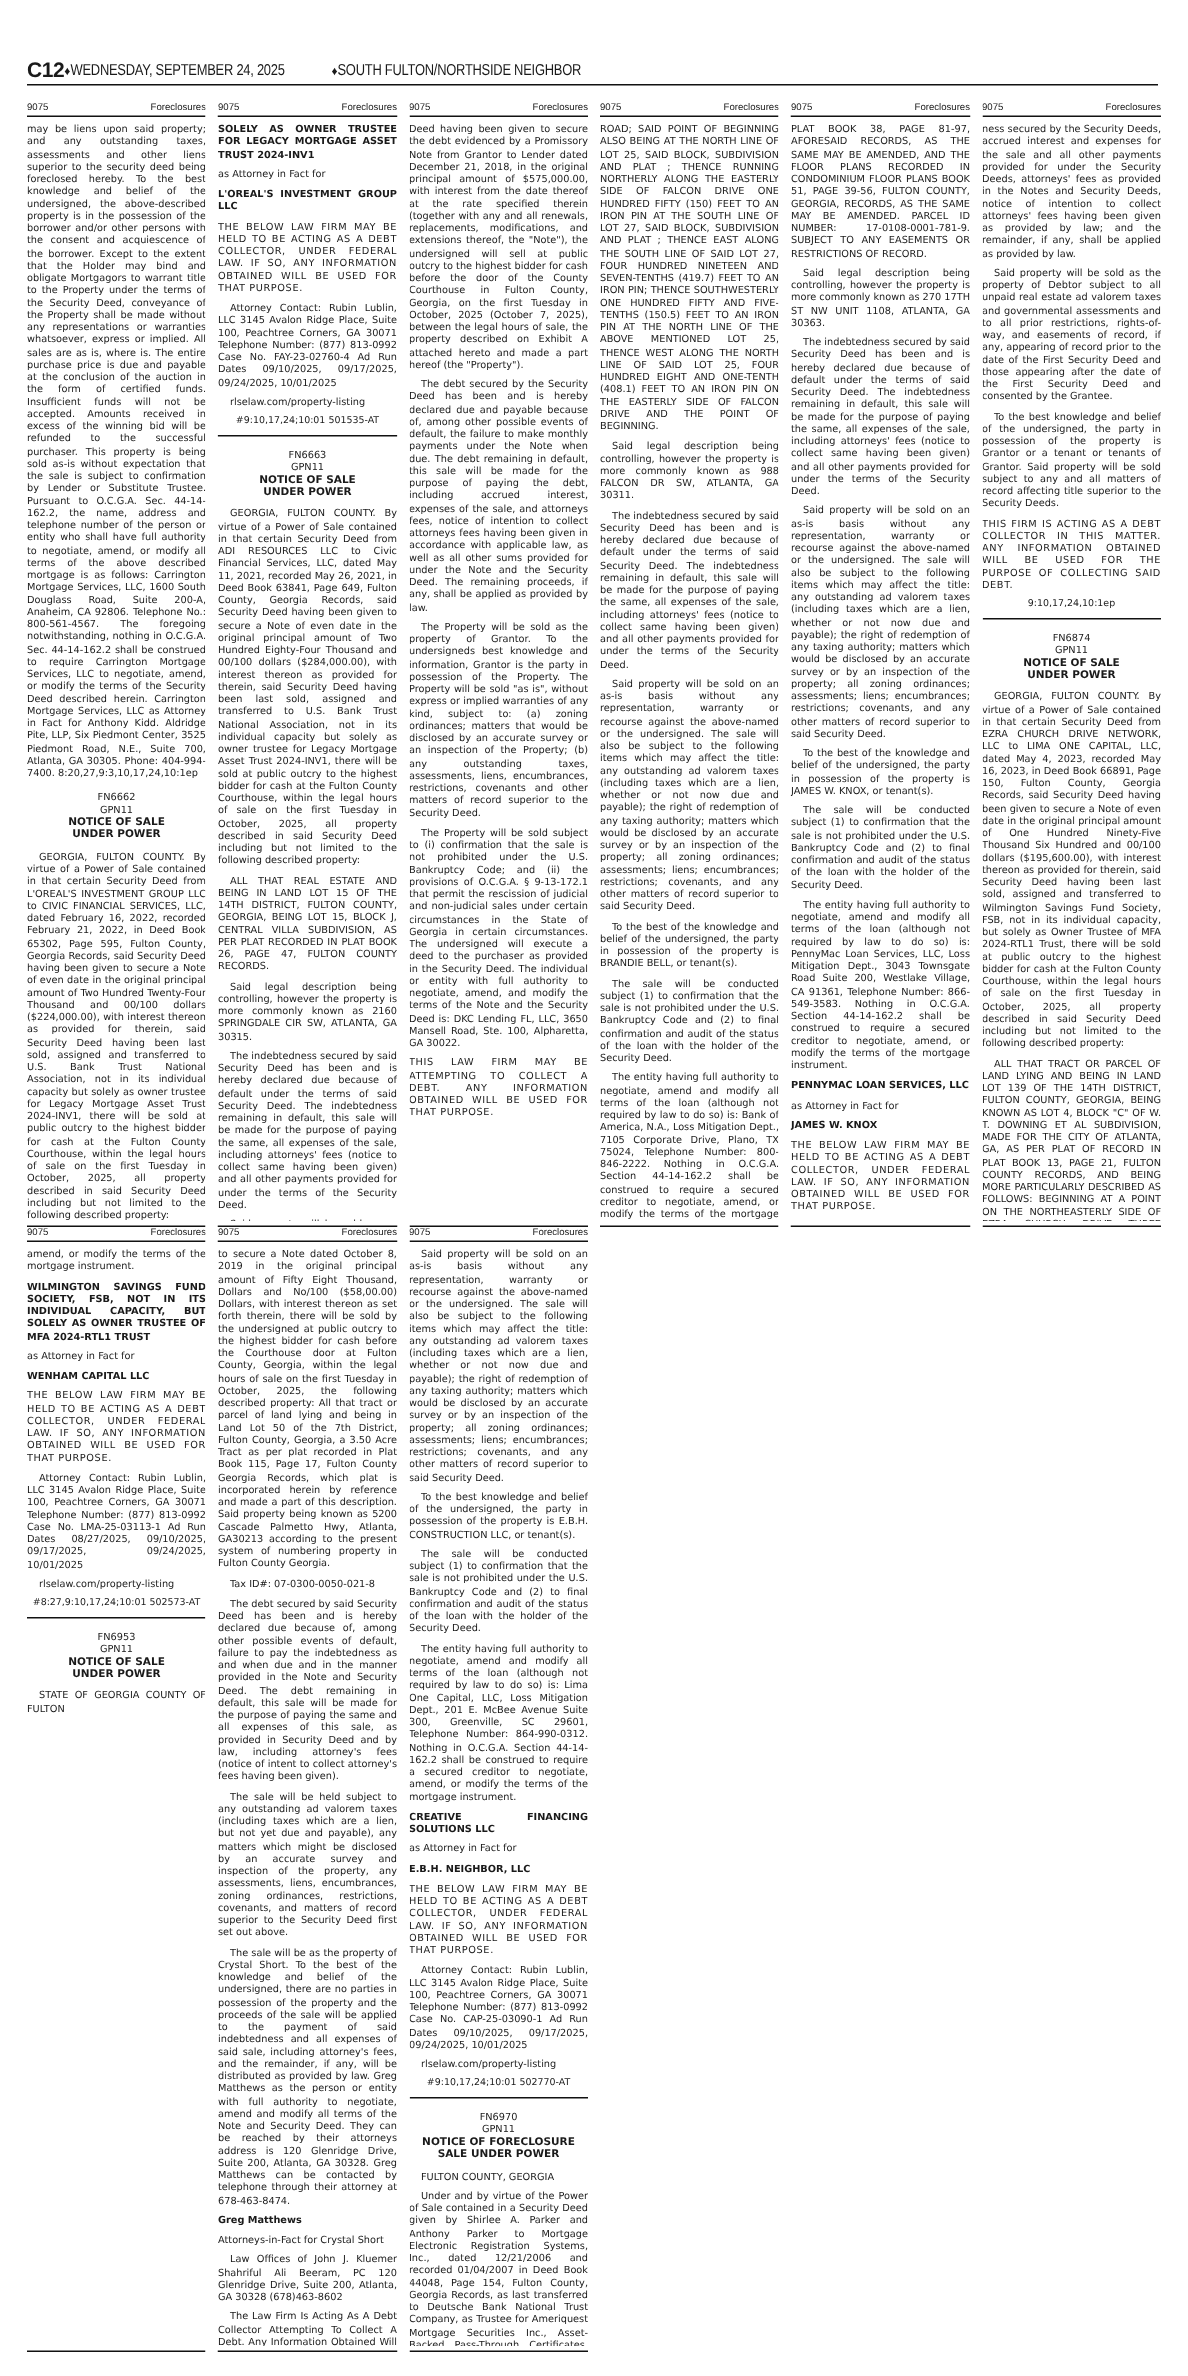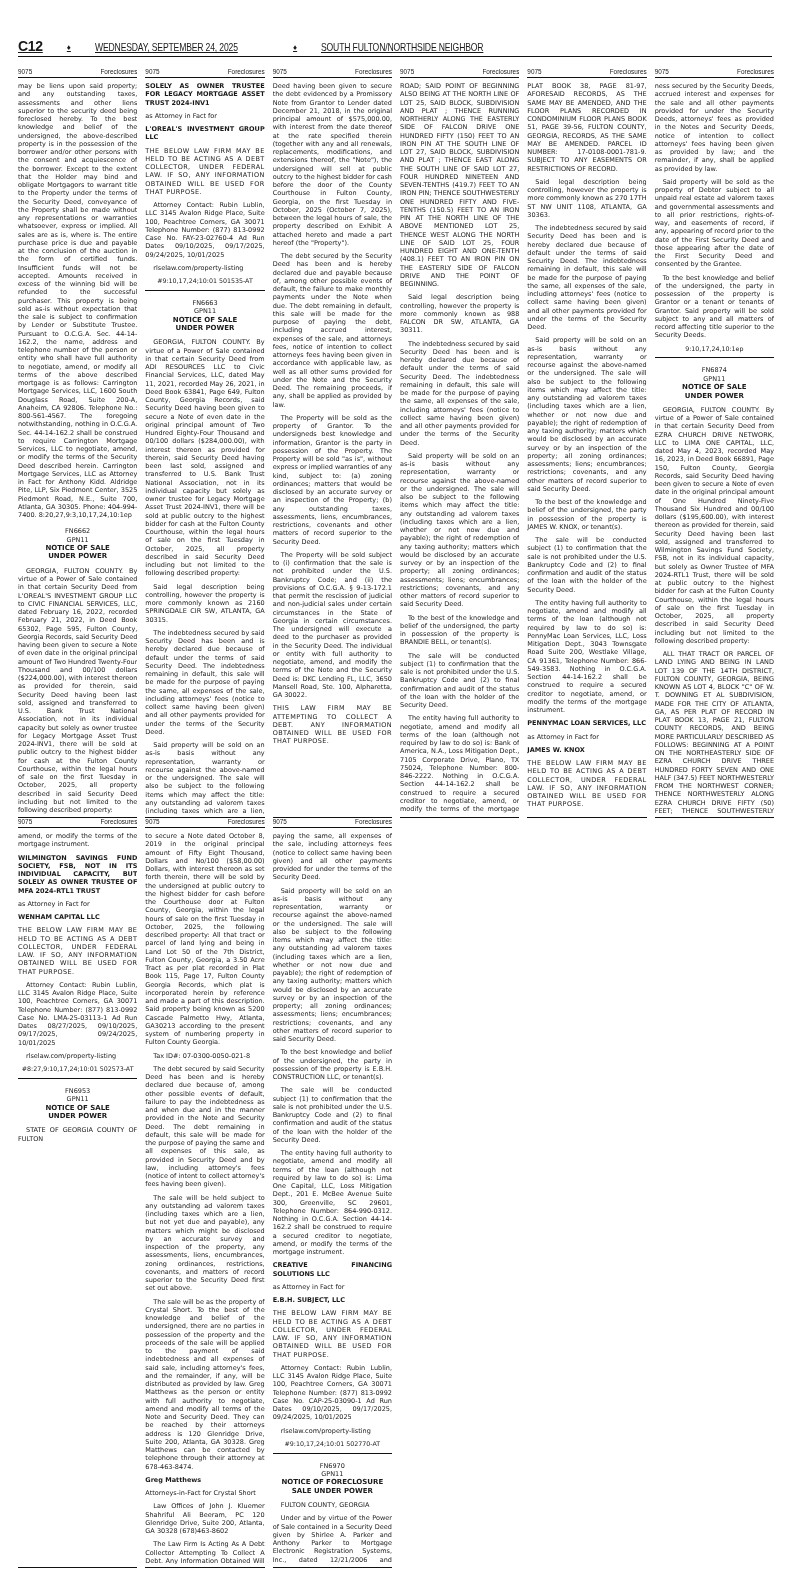--- a/index.html
+++ b/index.html
@@ -1,23 +1,22 @@
 <!DOCTYPE html>
 <html><head>
 <meta charset="utf-8">
 <style>
   * { box-sizing: border-box; margin: 0; padding: 0; }
   html, body { width: 792px; height: 1584px; background: #ffffff; overflow: hidden; }
   body { font-family: "DejaVu Sans", sans-serif; color: #1a1a1a; position: relative; }
   .masthead {
     position: absolute; left: 18px; top: 38px; width: 754px; height: 19px;
     border-bottom: 1.5px solid #111;
-    display: flex; align-items: flex-end; gap: 24px; padding-bottom: 2px;
+    display: flex; align-items: flex-end; gap: 0; padding-bottom: 2px;
     font-family: "Liberation Sans", sans-serif;
-    text-decoration: underline;
   }
   .masthead .page { font-weight: bold; font-size: 14px; letter-spacing: -0.3px; }
   .masthead .sep { font-size: 8px; padding-bottom: 2px; }
   .masthead .txt { font-size: 10.5px; letter-spacing: -0.2px; transform: scaleX(0.82); transform-origin: left bottom; white-space: nowrap; padding-bottom: 1px; }
   .columns {
     position: absolute; left: 18px; top: 68px; width: 756px; height: 1500px;
     display: grid; grid-template-columns: repeat(6, 1fr); column-gap: 8px;
   }
   .col { overflow: hidden; display: flex; flex-direction: column; }
   .colhead {
@@ -80,20 +79,21 @@
         <p class="indent">rlselaw.com/property-listing</p>
         <p class="small-center">#9:10,17,24;10:01 501535-AT</p>
         <div class="rule"></div>
         <div class="notice-head">
           <div class="fn">FN6663</div>
           <div class="fn">GPN11</div>
           <div>NOTICE OF SALE</div>
           <div>UNDER POWER</div>
         </div>
         <p class="indent">GEORGIA, FULTON COUNTY. By virtue of a Power of Sale contained in that certain Security Deed from ADI RESOURCES LLC to Civic Financial Services, LLC, dated May 11, 2021, recorded May 26, 2021, in Deed Book 63841, Page 649, Fulton County, Georgia Records, said Security Deed having been given to secure a Note of even date in the original principal amount of Two Hundred Eighty-Four Thousand and 00/100 dollars ($284,000.00), with interest thereon as provided for therein, said Security Deed having been last sold, assigned and transferred to U.S. Bank Trust National Association, not in its individual capacity but solely as owner trustee for Legacy Mortgage Asset Trust 2024-INV1, there will be sold at public outcry to the highest bidder for cash at the Fulton County Courthouse, within the legal hours of sale on the first Tuesday in October, 2025, all property described in said Security Deed including but not limited to the following described property:</p>
+        <p class="indent">ALL THAT REAL ESTATE AND BEING IN LAND LOT 15 OF THE 14TH DISTRICT, FULTON COUNTY, GEORGIA, BEING LOT 15, BLOCK J, CENTRAL VILLA SUBDIVISION, AS PER PLAT RECORDED IN PLAT BOOK 26, PAGE 47, FULTON COUNTY RECORDS.</p>
         <p class="indent">Said legal description being controlling, however the property is more commonly known as 2160 SPRINGDALE CIR SW, ATLANTA, GA 30315.</p>
         <p class="indent">The indebtedness secured by said Security Deed has been and is hereby declared due because of default under the terms of said Security Deed. The indebtedness remaining in default, this sale will be made for the purpose of paying the same, all expenses of the sale, including attorneys' fees (notice to collect same having been given) and all other payments provided for under the terms of the Security Deed.</p>
         <p class="indent">Said property will be sold on an as-is basis without any representation, warranty or recourse against the above-named or the undersigned. The sale will also be subject to the following items which may affect the title: any outstanding ad valorem taxes (including taxes which are a lien, whether or not now due and payable); the right of redemption of any taxing authority; matters which would be disclosed by an accurate survey or by an inspection of the property; all zoning ordinances; assessments; liens; encumbrances; restrictions; covenants, and any other matters of record superior to said Security Deed.</p>
       </div>
       <div class="colfoot"></div>
     </div>
     <div class="col">
       <div class="colhead">
         <span>9075</span>
         <span>Foreclosures</span>
@@ -146,20 +146,21 @@
     </div>
     <div class="col">
       <div class="colhead">
         <span>9075</span>
         <span>Foreclosures</span>
       </div>
       <div class="colbody">
         <p>ness secured by the Security Deeds, accrued interest and expenses for the sale and all other payments provided for under the Security Deeds, attorneys' fees as provided in the Notes and Security Deeds, notice of intention to collect attorneys' fees having been given as provided by law; and the remainder, if any, shall be applied as provided by law.</p>
         <p class="indent">Said property will be sold as the property of Debtor subject to all unpaid real estate ad valorem taxes and governmental assessments and to all prior restrictions, rights-of-way, and easements of record, if any, appearing of record prior to the date of the First Security Deed and those appearing after the date of the First Security Deed and consented by the Grantee.</p>
         <p class="indent">To the best knowledge and belief of the undersigned, the party in possession of the property is Grantor or a tenant or tenants of Grantor. Said property will be sold subject to any and all matters of record affecting title superior to the Security Deeds.</p>
+        <p class="caps">THIS FIRM IS ACTING AS A DEBT COLLECTOR IN THIS MATTER. ANY INFORMATION OBTAINED WILL BE USED FOR THE PURPOSE OF COLLECTING SAID DEBT.</p>
         <p class="small-center">9:10,17,24,10:1ep</p>
         <div class="rule"></div>
         <div class="notice-head">
           <div class="fn">FN6874</div>
           <div class="fn">GPN11</div>
           <div>NOTICE OF SALE</div>
           <div>UNDER POWER</div>
         </div>
         <p class="indent">GEORGIA, FULTON COUNTY. By virtue of a Power of Sale contained in that certain Security Deed from EZRA CHURCH DRIVE NETWORK, LLC to LIMA ONE CAPITAL, LLC, dated May 4, 2023, recorded May 16, 2023, in Deed Book 66891, Page 150, Fulton County, Georgia Records, said Security Deed having been given to secure a Note of even date in the original principal amount of One Hundred Ninety-Five Thousand Six Hundred and 00/100 dollars ($195,600.00), with interest thereon as provided for therein, said Security Deed having been last sold, assigned and transferred to Wilmington Savings Fund Society, FSB, not in its individual capacity, but solely as Owner Trustee of MFA 2024-RTL1 Trust, there will be sold at public outcry to the highest bidder for cash at the Fulton County Courthouse, within the legal hours of sale on the first Tuesday in October, 2025, all property described in said Security Deed including but not limited to the following described property:</p>
         <p class="indent">ALL THAT TRACT OR PARCEL OF LAND LYING AND BEING IN LAND LOT 139 OF THE 14TH DISTRICT, FULTON COUNTY, GEORGIA, BEING KNOWN AS LOT 4, BLOCK "C" OF W. T. DOWNING ET AL SUBDIVISION, MADE FOR THE CITY OF ATLANTA, GA, AS PER PLAT OF RECORD IN PLAT BOOK 13, PAGE 21, FULTON COUNTY RECORDS, AND BEING MORE PARTICULARLY DESCRIBED AS FOLLOWS: BEGINNING AT A POINT ON THE NORTHEASTERLY SIDE OF EZRA CHURCH DRIVE THREE HUNDRED FORTY SEVEN AND ONE HALF (347.5) FEET NORTHWESTERLY FROM THE NORTHWEST CORNER; THENCE NORTHWESTERLY ALONG EZRA CHURCH DRIVE FIFTY (50) FEET; THENCE SOUTHWESTERLY ONE HUNDRED FIFTY (150) FEET TO THE NORTHEASTERLY SIDE OF EZRA CHURCH DRIVE AND THE POINT OF BEGINNING.</p>
@@ -208,28 +209,27 @@
         <p class="indent">The Law Firm Is Acting As A Debt Collector Attempting To Collect A Debt. Any Information Obtained Will Be Used For That Purpose.</p>
       </div>
       <div class="colfoot"></div>
     </div>
     <div class="col">
       <div class="colhead">
         <span>9075</span>
         <span>Foreclosures</span>
       </div>
       <div class="colbody">
-        <p>paying the same, all expenses of the sale, including attorneys fees (notice to collect same having been given) and all other payments provided for under the terms of the Security Deed.</p>
         <p class="indent">Said property will be sold on an as-is basis without any representation, warranty or recourse against the above-named or the undersigned. The sale will also be subject to the following items which may affect the title: any outstanding ad valorem taxes (including taxes which are a lien, whether or not now due and payable); the right of redemption of any taxing authority; matters which would be disclosed by an accurate survey or by an inspection of the property; all zoning ordinances; assessments; liens; encumbrances; restrictions; covenants, and any other matters of record superior to said Security Deed.</p>
         <p class="indent">To the best knowledge and belief of the undersigned, the party in possession of the property is E.B.H. CONSTRUCTION LLC, or tenant(s).</p>
         <p class="indent">The sale will be conducted subject (1) to confirmation that the sale is not prohibited under the U.S. Bankruptcy Code and (2) to final confirmation and audit of the status of the loan with the holder of the Security Deed.</p>
         <p class="indent">The entity having full authority to negotiate, amend and modify all terms of the loan (although not required by law to do so) is: Lima One Capital, LLC, Loss Mitigation Dept., 201 E. McBee Avenue Suite 300, Greenville, SC 29601, Telephone Number: 864-990-0312. Nothing in O.C.G.A. Section 44-14-162.2 shall be construed to require a secured creditor to negotiate, amend, or modify the terms of the mortgage instrument.</p>
         <p class="center bold">CREATIVE FINANCING SOLUTIONS LLC</p>
         <p class="center">as Attorney in Fact for</p>
-        <p class="center bold">E.B.H. SUBJECT, LLC</p>
+        <p class="center bold">E.B.H. NEIGHBOR, LLC</p>
         <p class="caps">THE BELOW LAW FIRM MAY BE HELD TO BE ACTING AS A DEBT COLLECTOR, UNDER FEDERAL LAW. IF SO, ANY INFORMATION OBTAINED WILL BE USED FOR THAT PURPOSE.</p>
         <p class="indent">Attorney Contact: Rubin Lublin, LLC 3145 Avalon Ridge Place, Suite 100, Peachtree Corners, GA 30071 Telephone Number: (877) 813-0992 Case No. CAP-25-03090-1 Ad Run Dates 09/10/2025, 09/17/2025, 09/24/2025, 10/01/2025</p>
         <p class="indent">rlselaw.com/property-listing</p>
         <p class="small-center">#9:10,17,24;10:01 502770-AT</p>
         <div class="rule"></div>
         <div class="notice-head">
           <div class="fn">FN6970</div>
           <div class="fn">GPN11</div>
           <div>NOTICE OF FORECLOSURE SALE UNDER POWER</div>
         </div>

